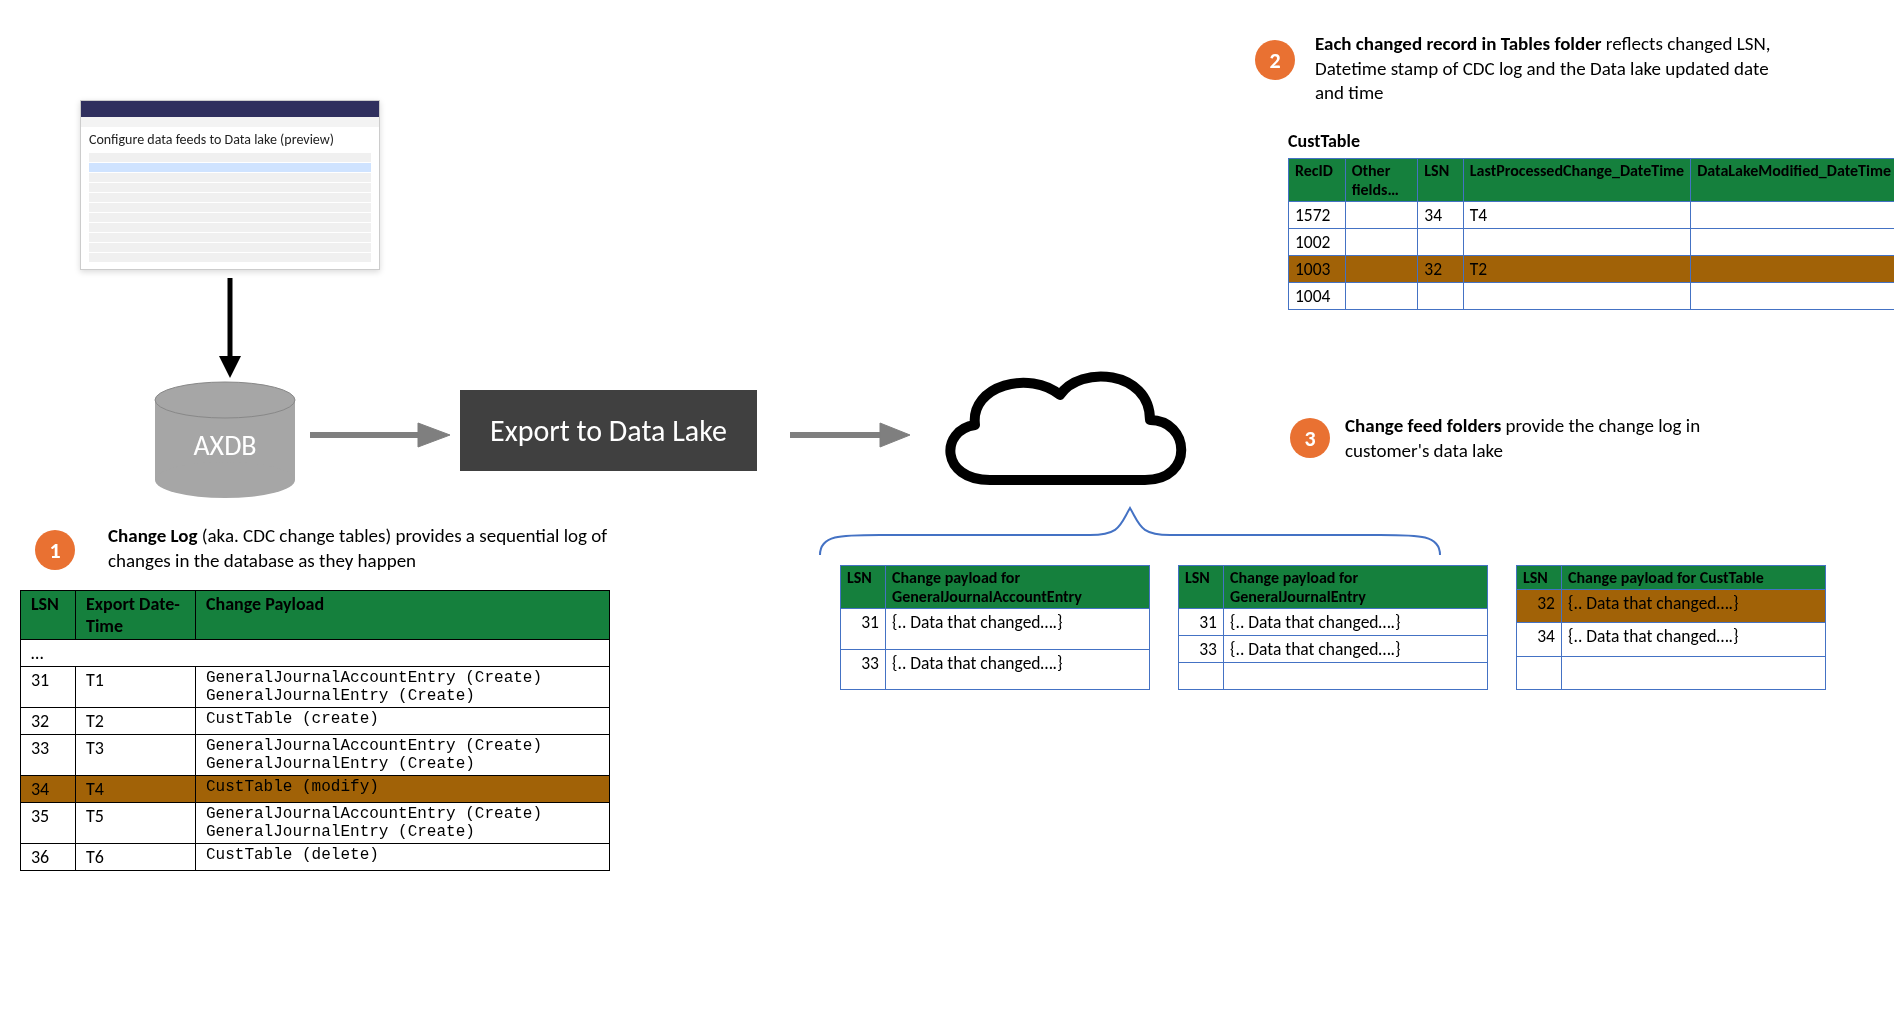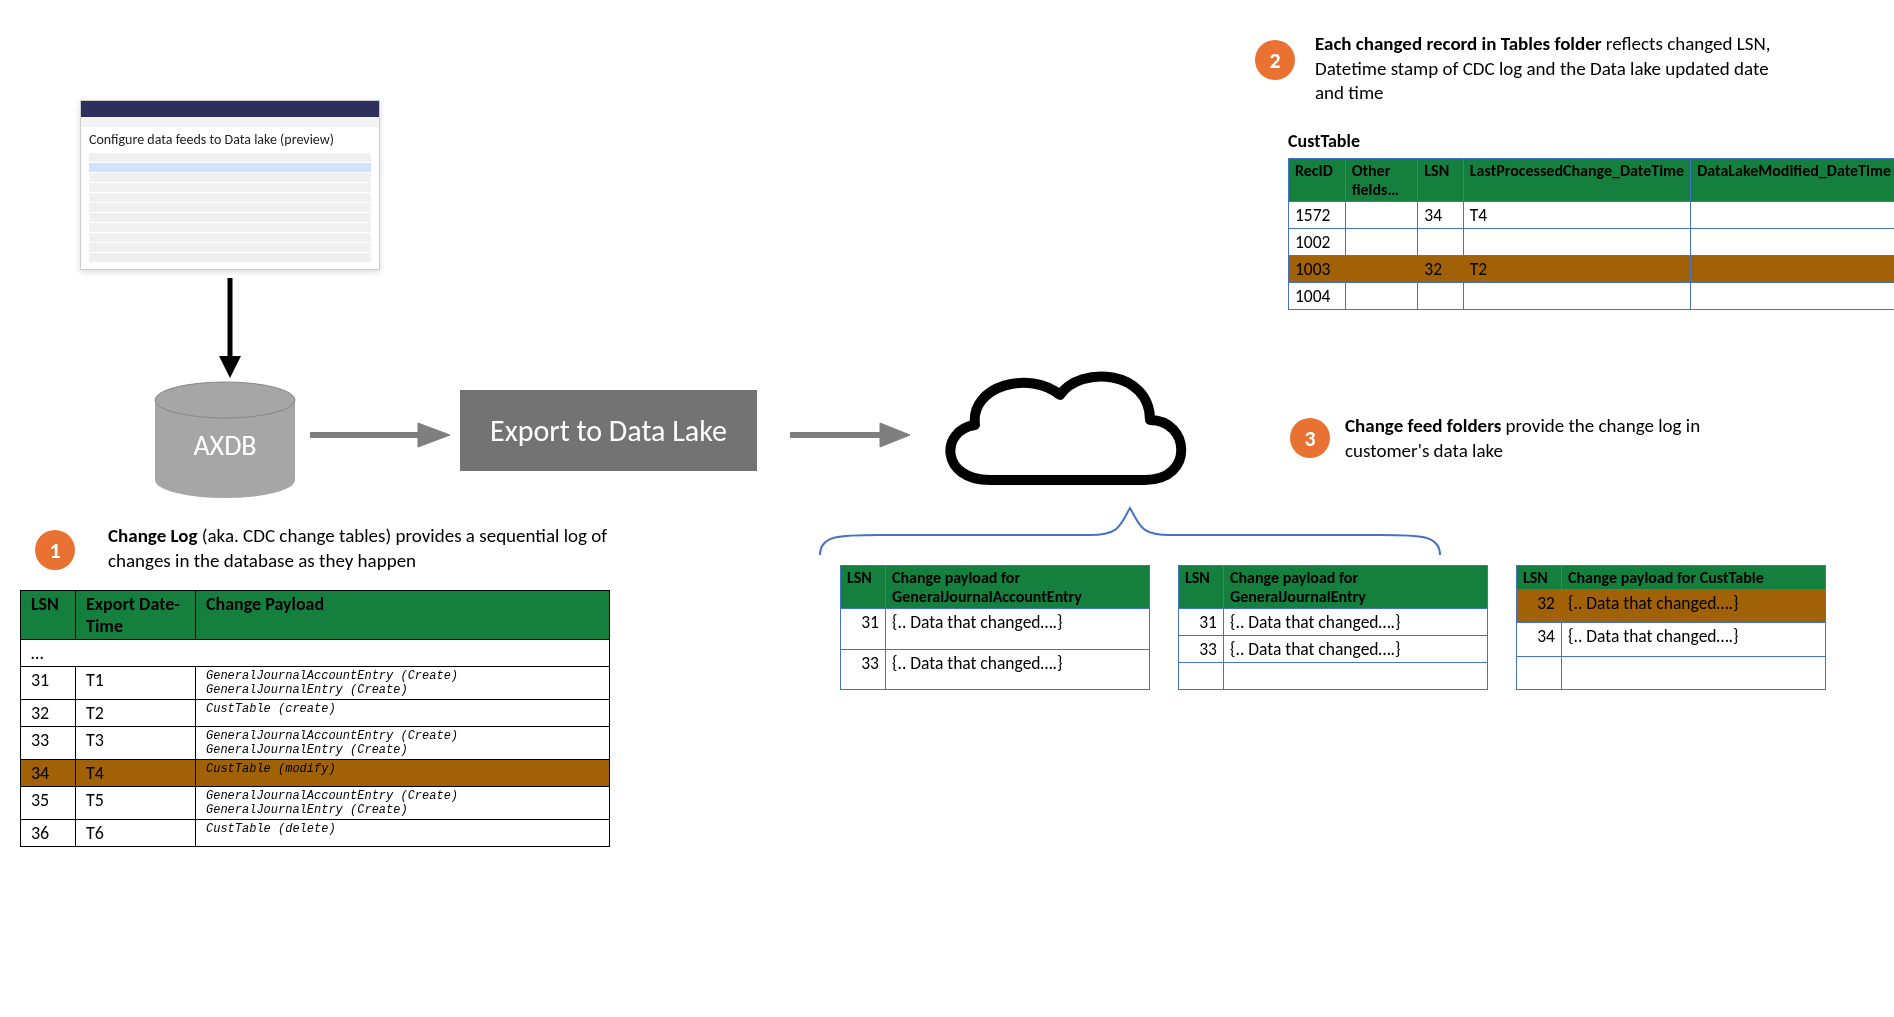--- a/index.html
+++ b/index.html
@@ -20,21 +20,21 @@
     color: #fff; font-weight: bold; font-size: 22px;
     display: flex; align-items: center; justify-content: center;
   }
 
   
   .desc { font-size: 19px; line-height: 1.3; }
   .desc b { font-weight: 600; }
 
   
   .export-box {
-    background: #737373;
+    background: #404040;
     color: #fff;
     padding: 22px 30px;
     font-size: 30px;
     white-space: nowrap;
   }
 
   
   .flow-arrow { stroke: #7F7F7F; fill: #7F7F7F; }
 
   
@@ -42,21 +42,21 @@
   th, td { border: 1px solid #4472C4; padding: 3px 8px; text-align: left; vertical-align: top; }
   th { font-weight: 600; background: #15803d; }
   .mono { font-family: Consolas, 'Courier New', monospace; }
   .hl { background: #a16207; }
   .small-th th { font-size: 16px; }
   .tight td, .tight th { padding: 2px 6px; }
 
   
   .changelog { font-size: 18px; }
   .changelog th, .changelog td { border: 1px solid #000; padding: 2px 10px; }
-  .changelog .mono { font-size: 12px; font-style: italic; }
+  .changelog .mono { font-size: 16px; }
 
   
   .cyl-label { font-size: 28px; fill: #fff; text-anchor: middle; }
 
   
   .mini-shot {
     width: 300px; height: 170px;
     border: 1px solid #ccc; background: #fff;
     box-shadow: 0 2px 6px rgba(0,0,0,.15);
     padding: 0;

